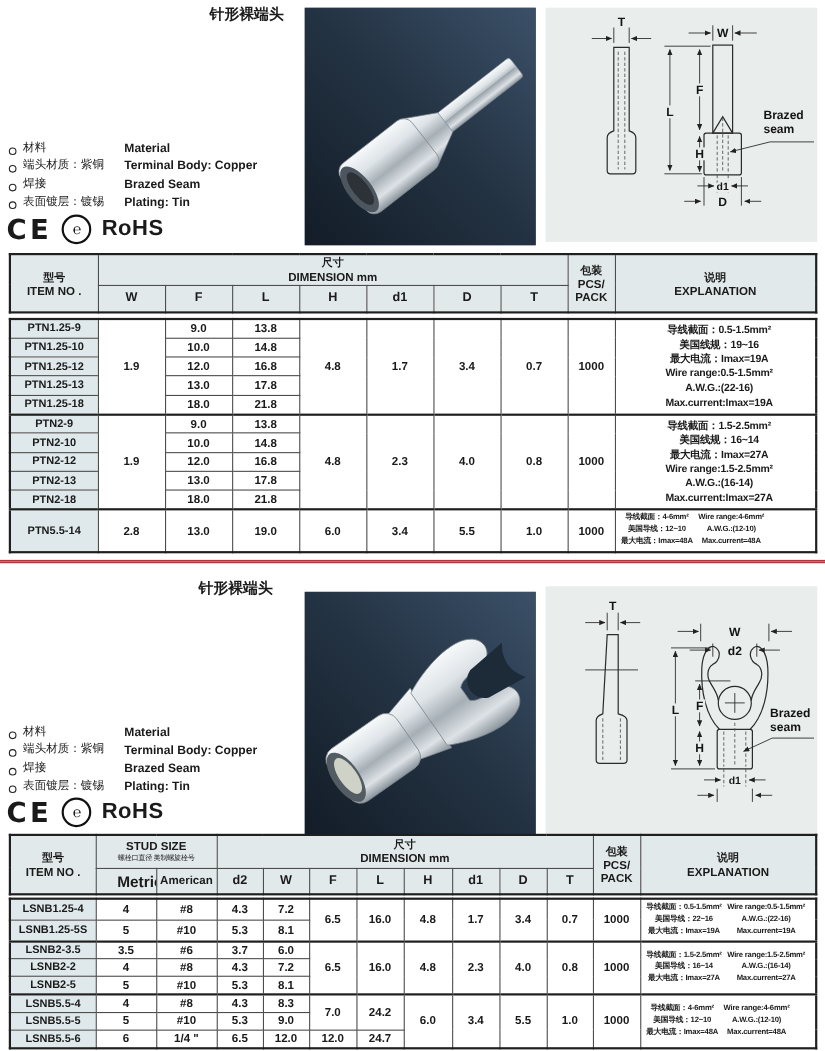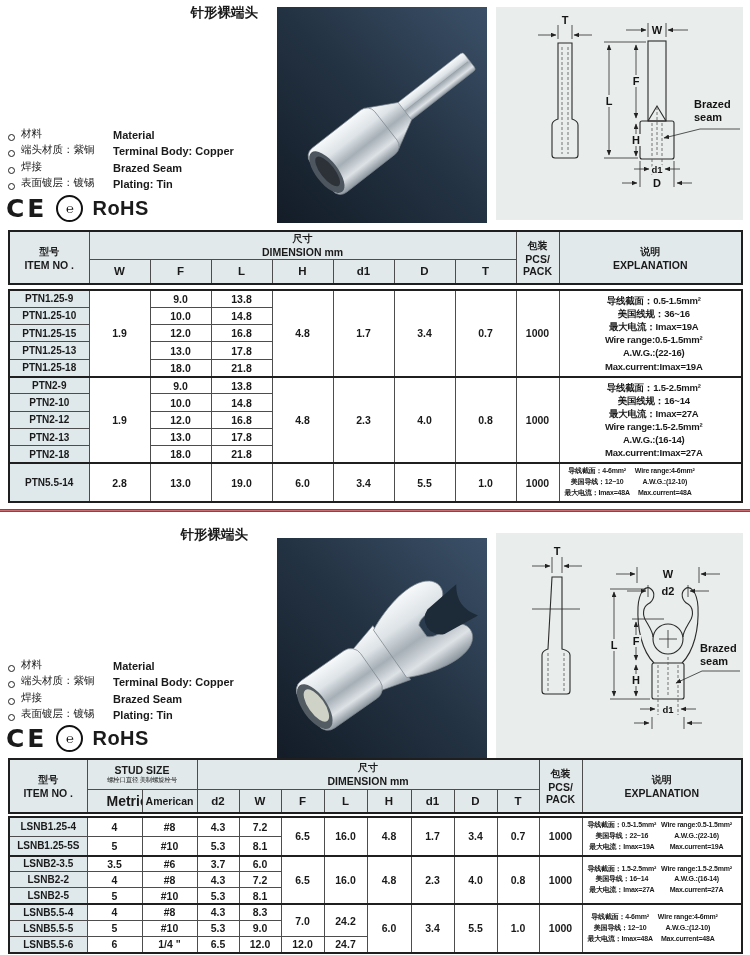--- a/index.html
+++ b/index.html
@@ -247,35 +247,35 @@
     <td class="cn">9.0</td>
     <td class="cn">13.8</td>
     <td class="cn gb" rowspan="5">4.8</td>
     <td class="cn gb" rowspan="5">1.7</td>
     <td class="cn gb" rowspan="5">3.4</td>
     <td class="cn gb" rowspan="5">0.7</td>
     <td class="cn gb" rowspan="5">1000</td>
     <td class="ex gb" rowspan="5">
       <div class="exbig">
         <div>导线截面：0.5-1.5mm²</div>
-              <div>美国线规：36~16</div>
+              <div>美国线规：19~16</div>
         <div>最大电流：Imax=19A</div>
               <div>Wire range:0.5-1.5mm²</div>
         <div>A.W.G.:(22-16)</div>
               <div>Max.current:Imax=19A</div>
       </div>
     </td>
   </tr>
   <tr>
           <td class="ci">PTN1.25-10</td>
           <td class="cn">10.0</td>
           <td class="cn">14.8</td>
         </tr>
   <tr>
-          <td class="ci">PTN1.25-15</td>
+          <td class="ci">PTN1.25-12</td>
           <td class="cn">12.0</td>
           <td class="cn">16.8</td>
         </tr>
   <tr>
           <td class="ci">PTN1.25-13</td>
           <td class="cn">13.0</td>
           <td class="cn">17.8</td>
         </tr>
   <tr>
           <td class="ci gb">PTN1.25-18</td>

